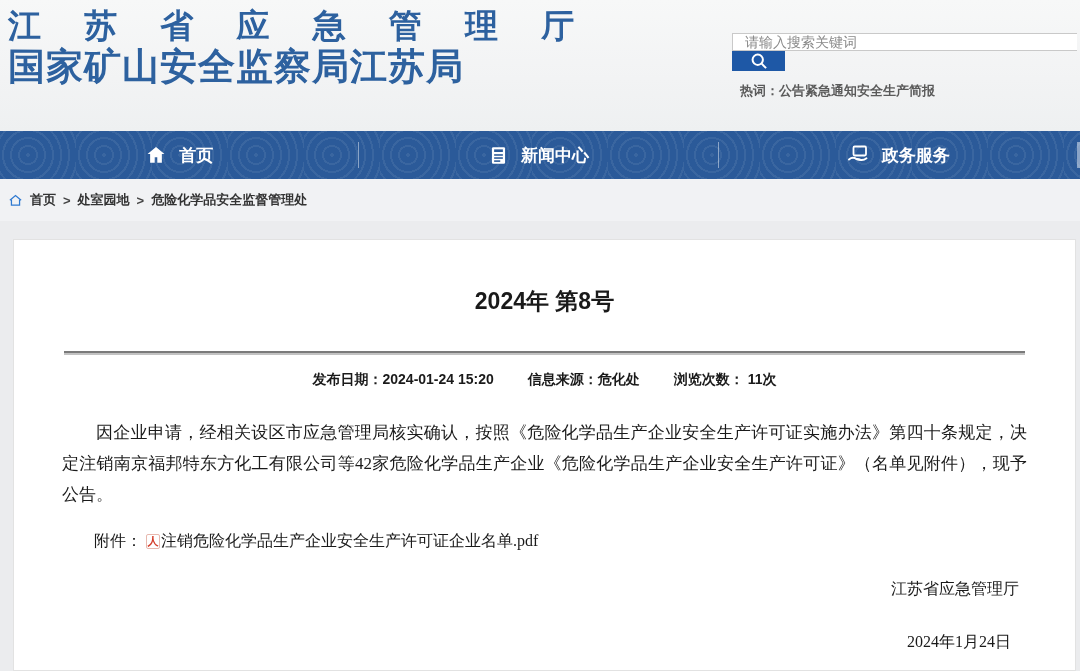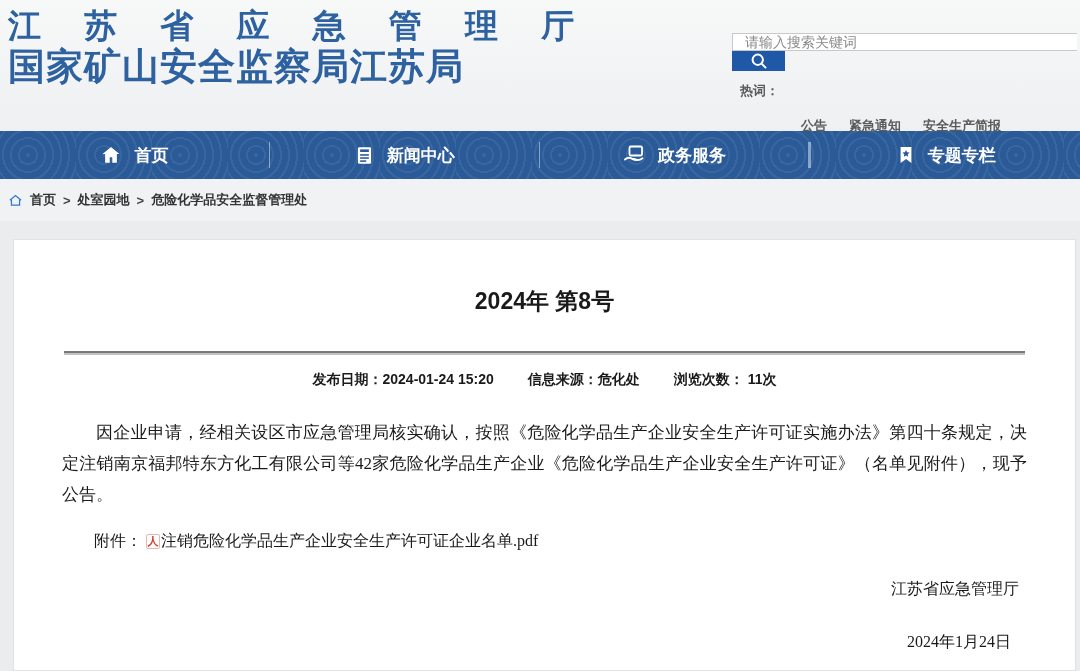--- a/index.html
+++ b/index.html
@@ -45,23 +45,23 @@
     font-family: "Liberation Sans", sans-serif;
   }
   .search-input::placeholder { color: #8a8a8a; }
   .search-btn {
     width: 53px; height: 37px; border: none;
     background: #1e58a6; cursor: pointer;
     display: flex; align-items: center; justify-content: center;
   }
   .hotwords {
     margin-top: 12px; font-size: 13px; font-weight: bold; color: #5a5a5a;
-    display: flex; gap: 22px; padding-left: 8px;
-  }
-  .hotword { color: #5a5a5a; cursor: pointer; text-decoration: none; margin-top: 35px; }
+    display: flex; padding-left: 8px;
+  }
+  .hotword { color: #5a5a5a; cursor: pointer; text-decoration: none; }
 
   
   .main-nav {
     height: 48px; flex: 0 0 48px;
     background-color: #2b5a99;
     background-image:
       repeating-radial-gradient(circle at 28px 24px, rgba(255,255,255,0.07) 0 2px, rgba(255,255,255,0) 2px 8px);
     background-size: 76px 58px;
     display: flex; align-items: stretch;
   }
@@ -204,29 +204,20 @@
           <rect x="7.5" y="3.5" width="12.5" height="9" rx="1.2" stroke="#fff" stroke-width="1.8"></rect>
           <path d="M3 16.5c2.5-2.2 5-2.2 7.5-.5l3.5.8c2.2.5 4.5 0 6.5-1.5" stroke="#fff" stroke-width="1.9" stroke-linecap="round"></path>
           <path d="M10.5 16l3.6.8" stroke="#fff" stroke-width="1.9" stroke-linecap="round"></path>
         </svg>
       </span>
       <span>政务服务</span>
     </div>
     <div class="nav-divider"></div>
     <div class="nav-divider"></div>
     <div class="nav-divider"></div>
-    <div class="nav-item">
-      <span class="nav-icon">
-        <svg width="20" height="20" viewBox="0 0 24 24">
-          <path d="M5.5 2.5h13v19l-6.5-4.8L5.5 21.5z" fill="#fff"></path>
-          <path d="M12 6l1.3 2.7 3 .4-2.2 2.1.5 3-2.6-1.5-2.6 1.5.5-3-2.2-2.1 3-.4z" fill="#2b5a99"></path>
-        </svg>
-      </span>
-      <span>专题专栏</span>
-    </div>
   </div>
 
   <div class="breadcrumb-bar">
     <span class="nav-icon">
       <svg width="15" height="15" viewBox="0 0 24 24" fill="none" stroke="#2f7ad1" stroke-width="2">
         <path d="M3 11.5L12 4l9 7.5"></path>
         <path d="M5.5 10.5v9h13v-9"></path>
       </svg>
     </span>
     <a class="crumb">首页</a>

